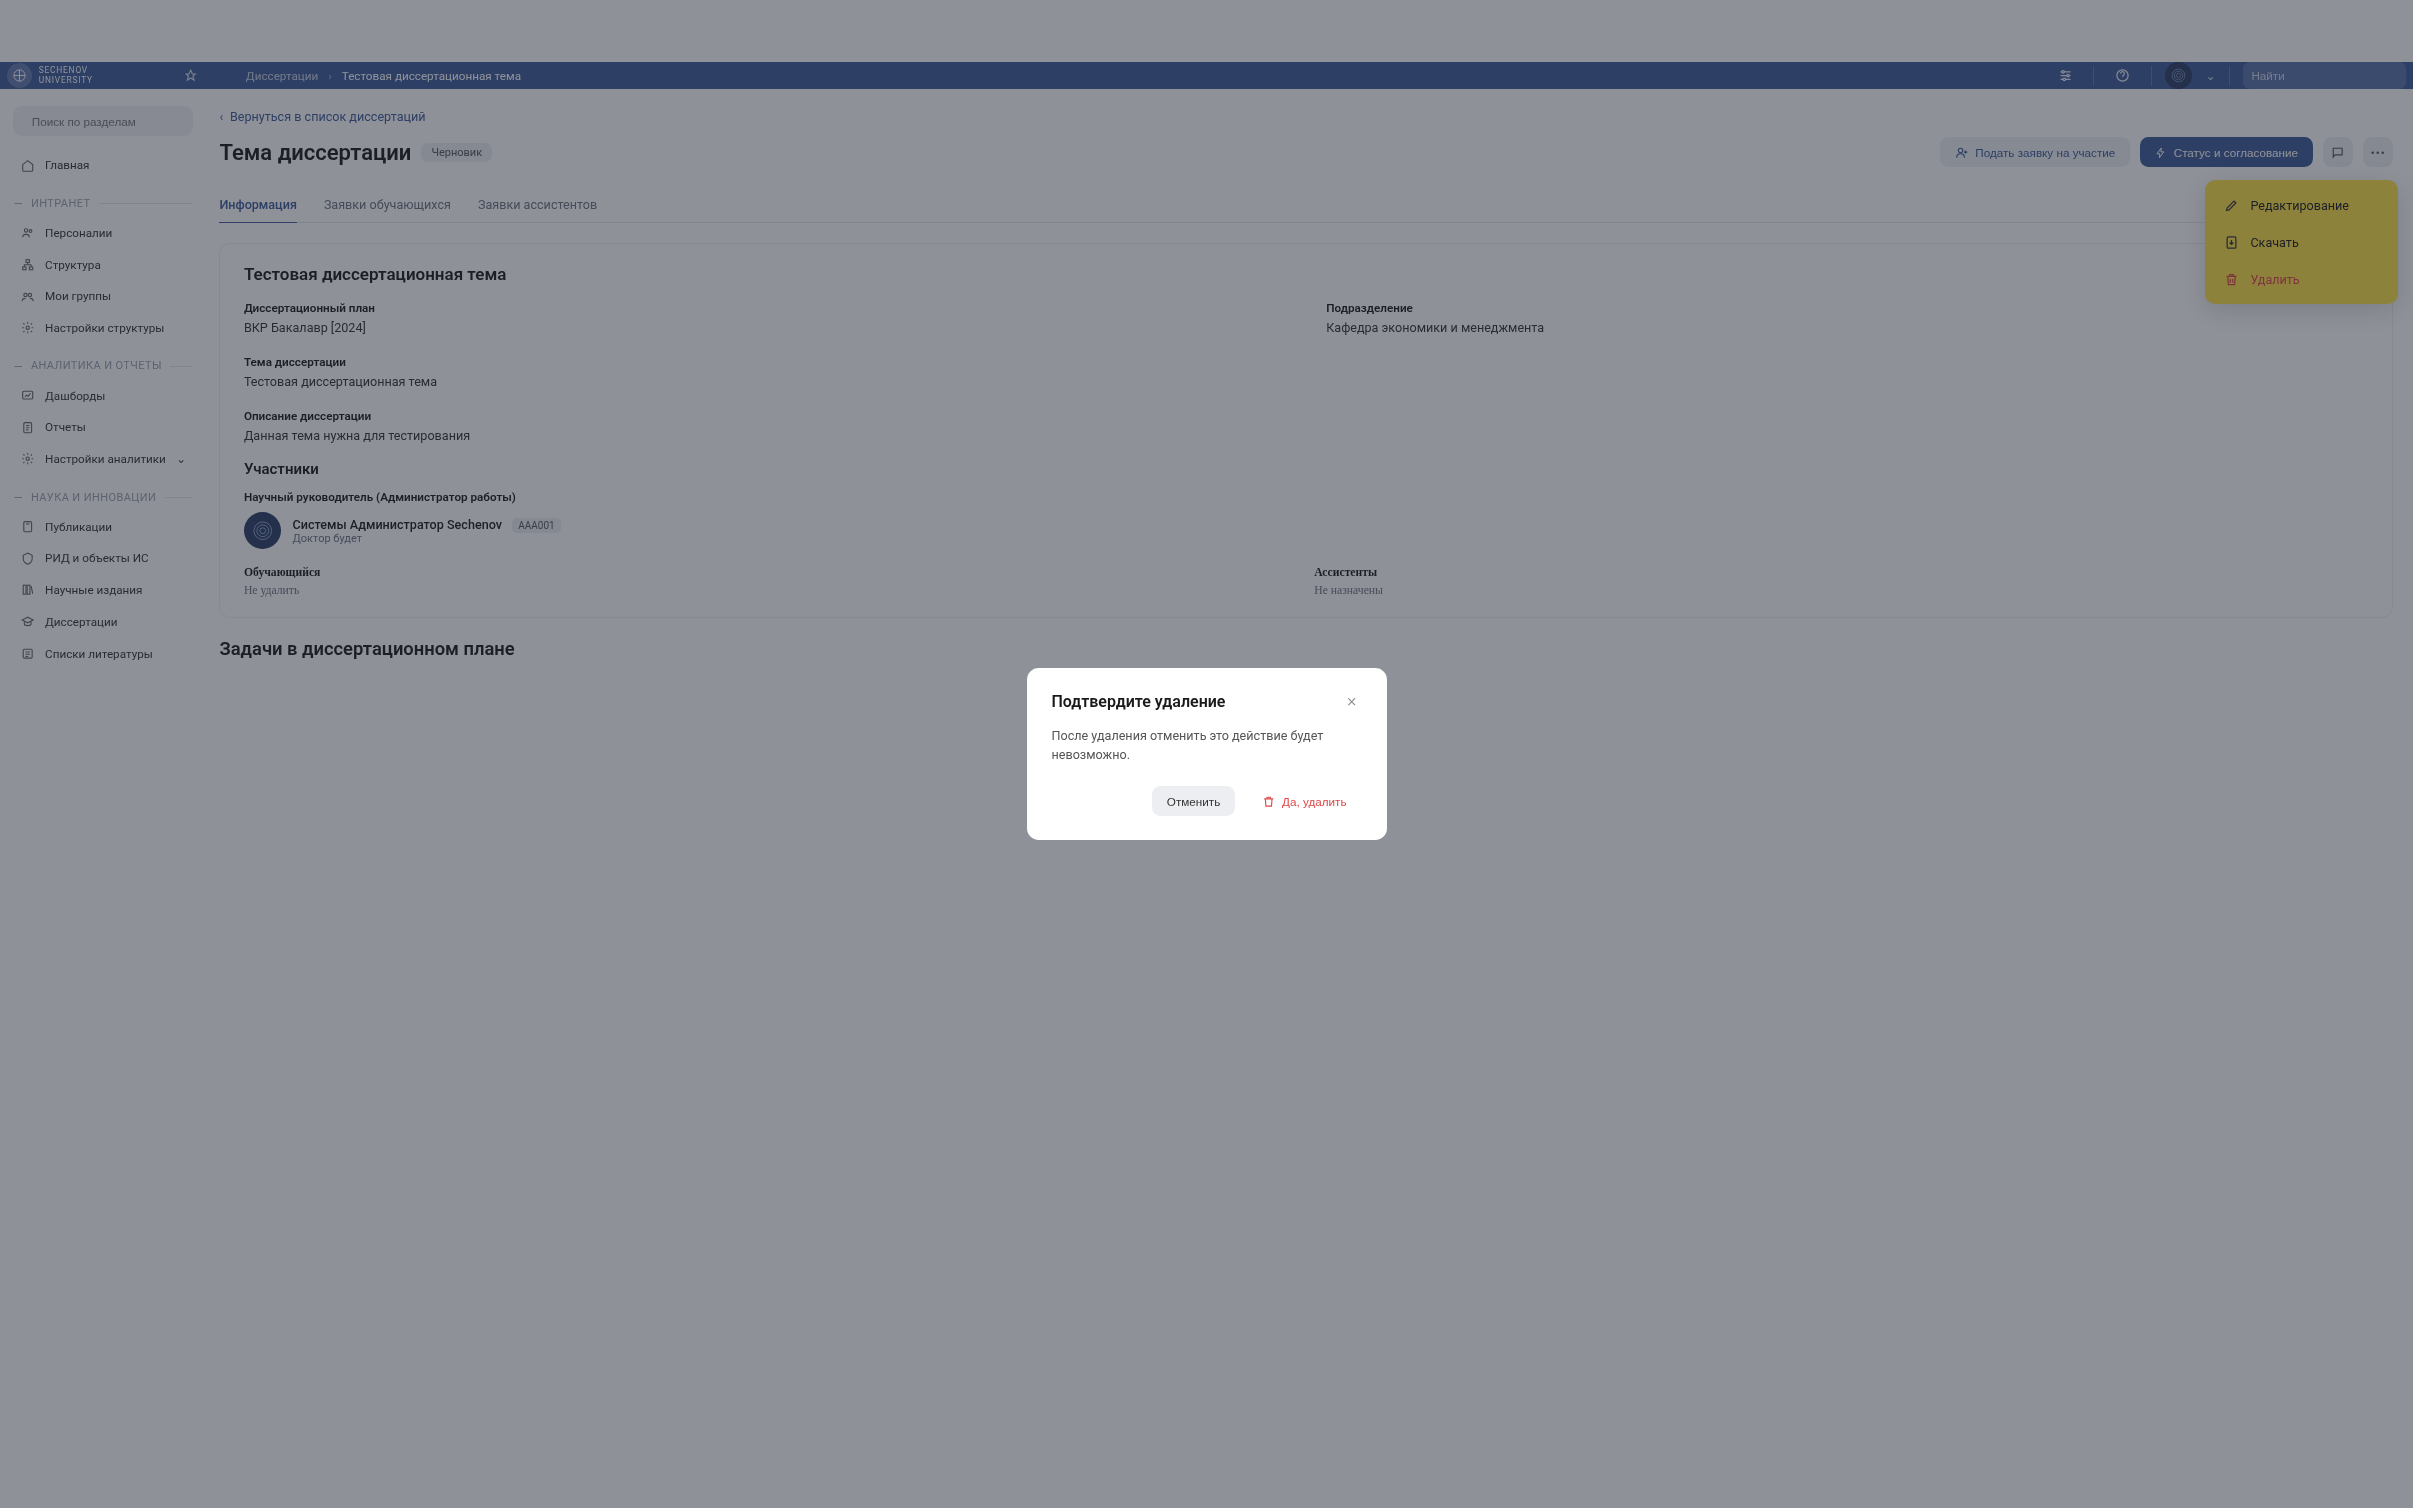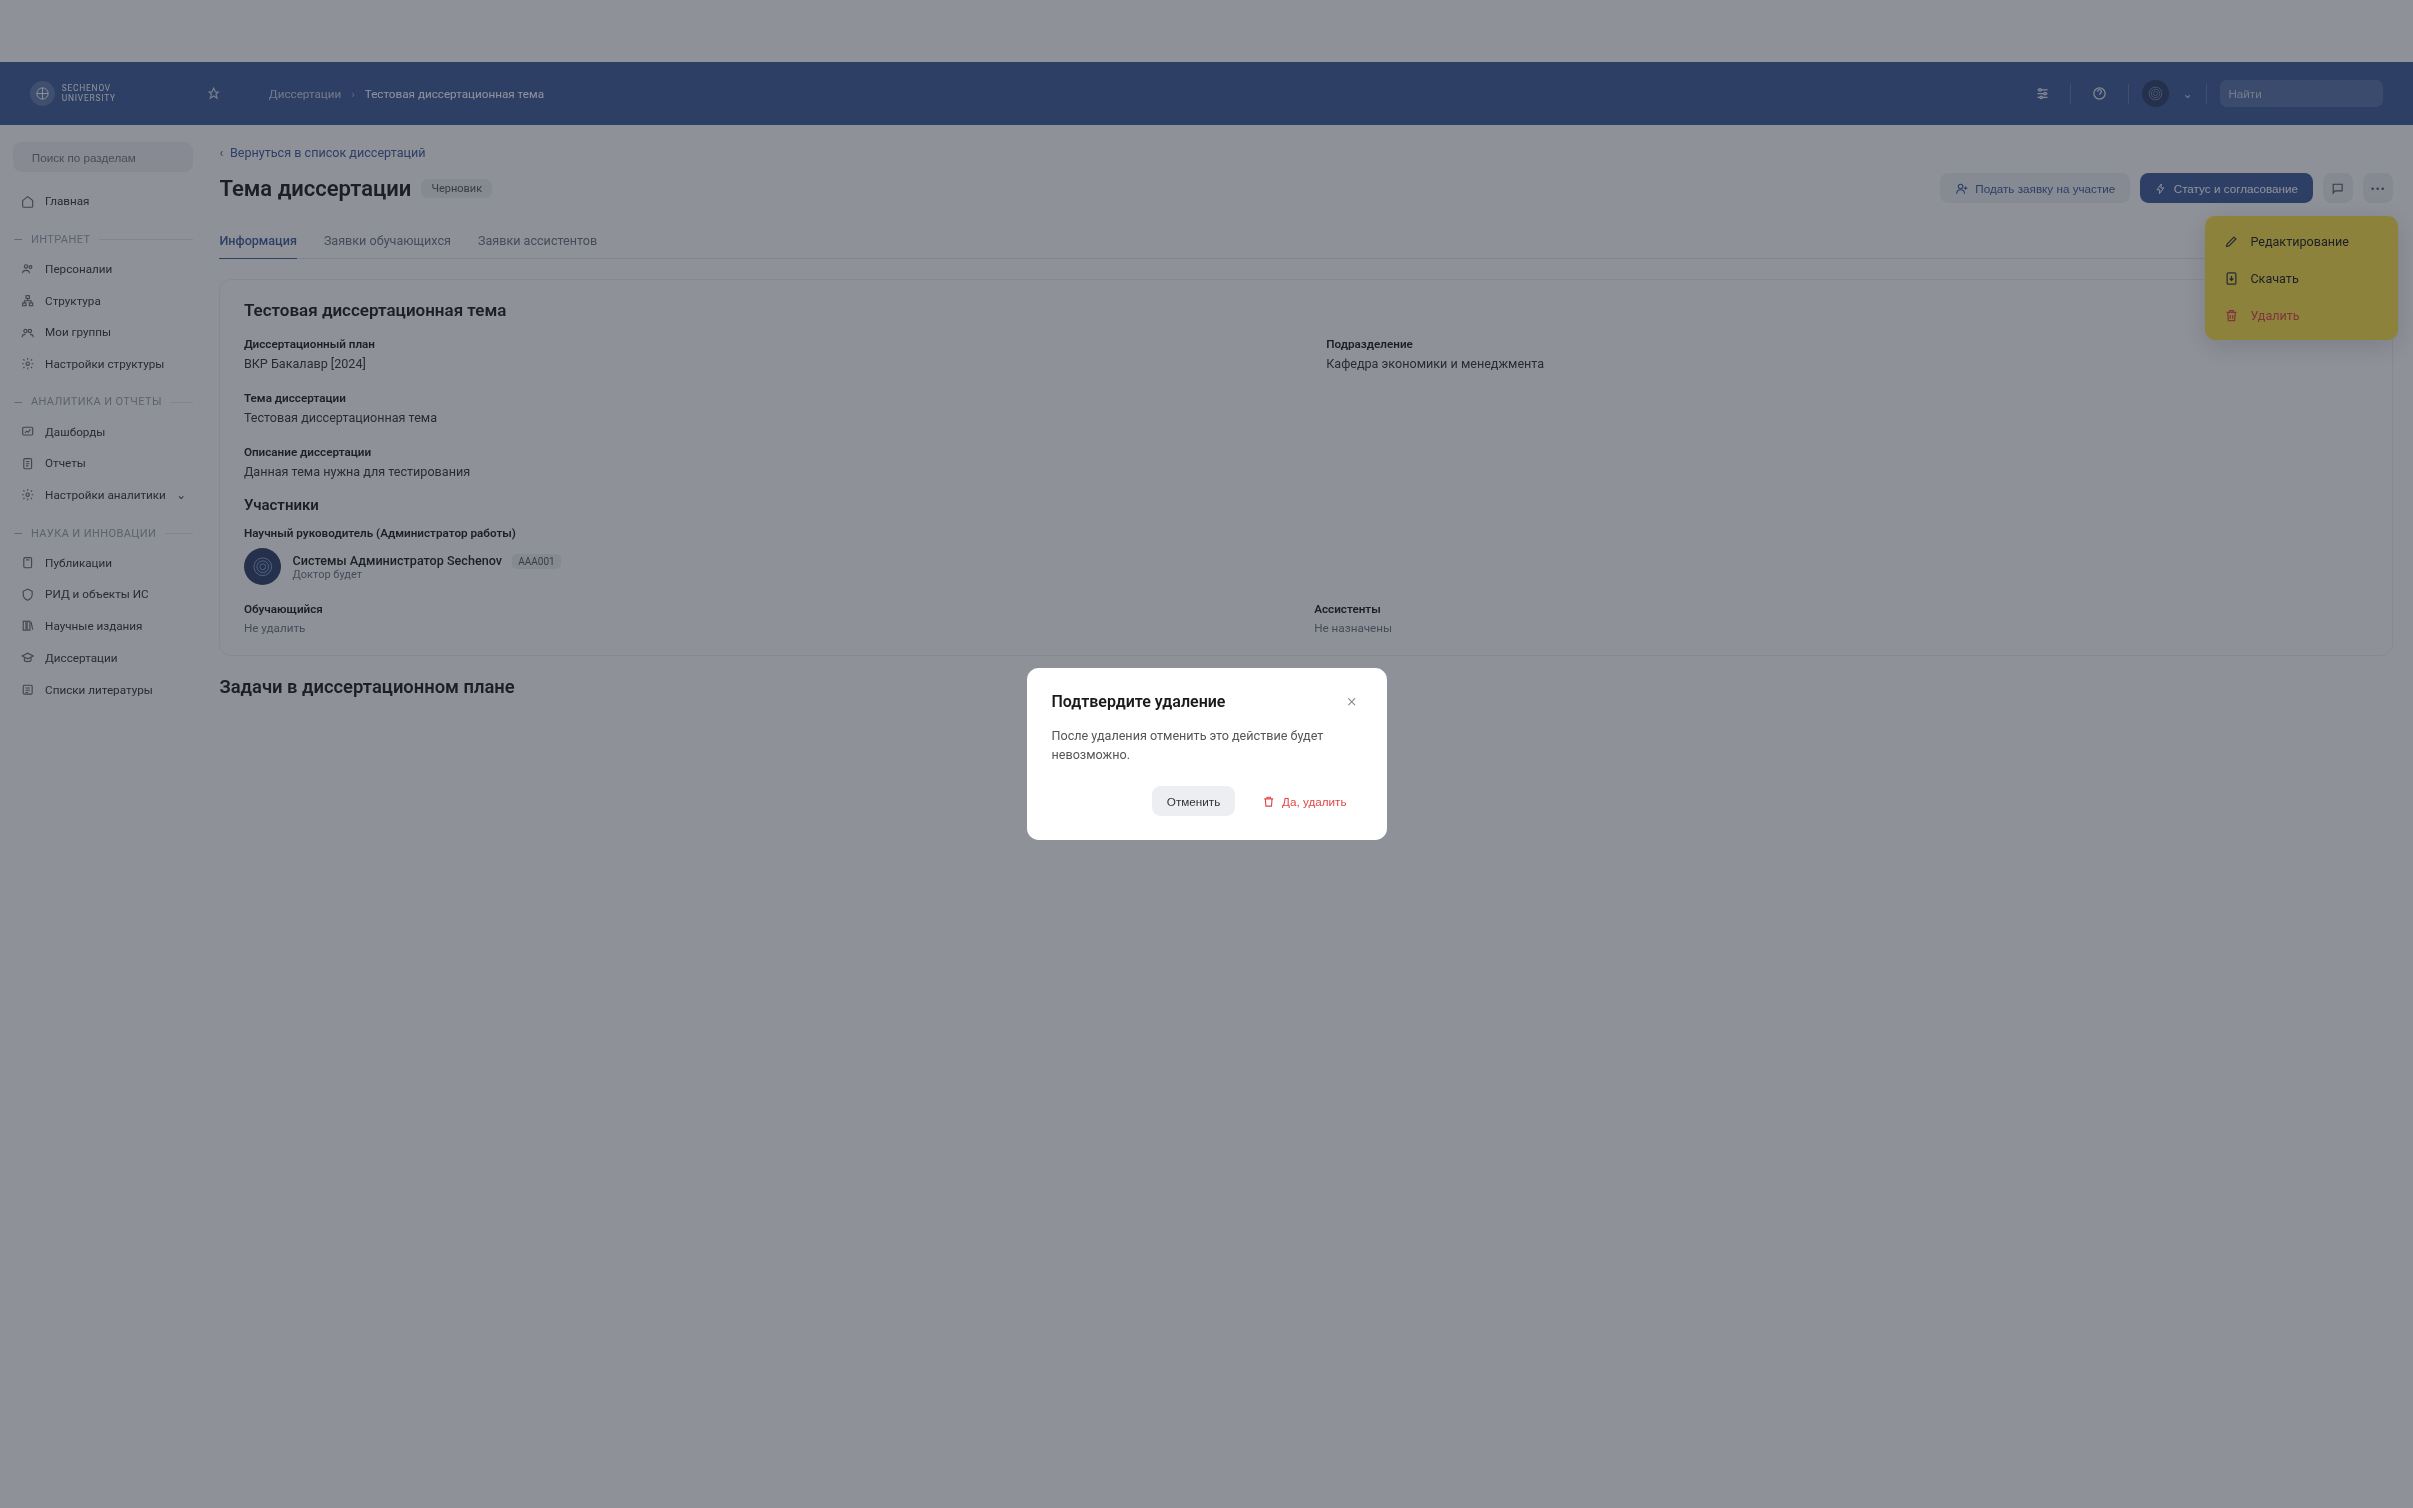--- a/index.html
+++ b/index.html
@@ -1,20 +1,20 @@
 <!DOCTYPE html>
 <html style="font-size:13.4px"><head>
 <meta charset="utf-8">
 <style>
 * { box-sizing: border-box; margin: 0; padding: 0; }
 body { font-family: -apple-system, BlinkMacSystemFont, "Segoe UI", Roboto, sans-serif; background: #fff; color: #1a1a1a; font-size: 11.7px; }
 
 .browser-top { height: 62px; background: #fff; }
 
-.app-header { height: 63px; background: #3d5a99; display: flex; align-items: center; padding: 0 30px; color: #fff; }
+.app-header { height: 27px; background: #3d5a99; display: flex; align-items: center; padding: 0 7px; color: #fff; }
 .logo { display: flex; align-items: center; gap: 6.7px; margin-right: 84px; }
 .logo-badge { width: 25px; height: 25px; background: rgba(255,255,255,0.2); border-radius: 50%; display: flex; align-items: center; justify-content: center; }
 .logo-text { font-size: 8.4px; line-height: 1.1; letter-spacing: 0.8px; }
 .pin-btn { width: 27px; height: 27px; display: flex; align-items: center; justify-content: center; margin-right: 42px; cursor: pointer; }
 .breadcrumb { display: flex; align-items: center; gap: 10px; flex: 1; }
 .bc-item { color: rgba(255,255,255,0.7); font-size: 11.7px; }
 .bc-item.active { color: #fff; }
 .bc-sep { color: rgba(255,255,255,0.5); }
 .hdr-right { display: flex; align-items: center; gap: 13.4px; }
 .hdr-icon { width: 30px; height: 30px; display: flex; align-items: center; justify-content: center; cursor: pointer; border-radius: 5px; }
@@ -58,21 +58,21 @@
 .info-label { font-size: 11.7px; font-weight: 600; margin-bottom: 5px; }
 .info-value { font-size: 12.6px; color: #333; }
 .info-block.full { grid-column: 1 / -1; }
 
 .sub-title { font-size: 15px; font-weight: 600; margin: 17px 0 11.7px; }
 .person { display: flex; align-items: center; gap: 11.7px; }
 .avatar-lg { width: 37px; height: 37px; border-radius: 50%; background: #2a3d66; display: flex; align-items: center; justify-content: center; }
 .person-name { font-size: 12.6px; font-weight: 500; }
 .person-role { font-size: 11px; color: #6b7280; }
 .code-badge { background: #eceef1; color: #555; padding: 1.7px 6.7px; border-radius: 5px; font-size: 10px; margin-left: 6.7px; }
-.two-col { display: grid; grid-template-columns: 1fr 1fr; gap: 16px; margin-top: 17px; }
+.two-col { display: grid; grid-template-columns: 1fr 1fr; gap: 16px; margin-top: 17px; font-family: Liberation Serif, serif; }
 .muted { color: #6b7280; }
 
 .section-heading { font-size: 18.4px; font-weight: 600; margin-bottom: 13.4px; }
 
 .dropdown { position: absolute; top: 91px; right: 15px; background: #fde047; border-radius: 10px; box-shadow: 0 6.7px 27px rgba(0,0,0,0.15); padding: 6.7px; width: 193px; z-index: 50; }
 .dd-item { display: flex; align-items: center; gap: 10px; padding: 10px 11.7px; border-radius: 6.7px; cursor: pointer; font-size: 12.6px; }
 .dd-item.danger { color: #e04646; }
 .dd-icon { width: 17px; height: 17px; display: flex; align-items: center; justify-content: center; }
 
 .overlay { position: fixed; inset: 0; background: rgba(30,35,50,0.5); display: flex; align-items: center; justify-content: center; z-index: 100; }

